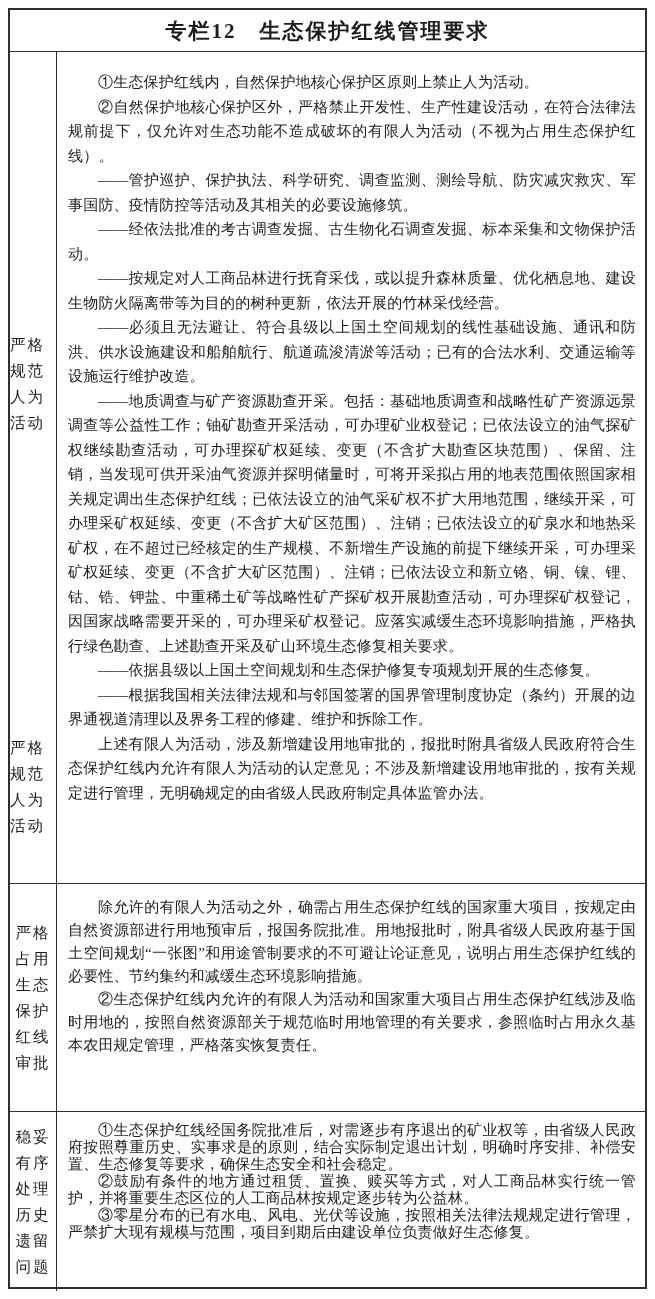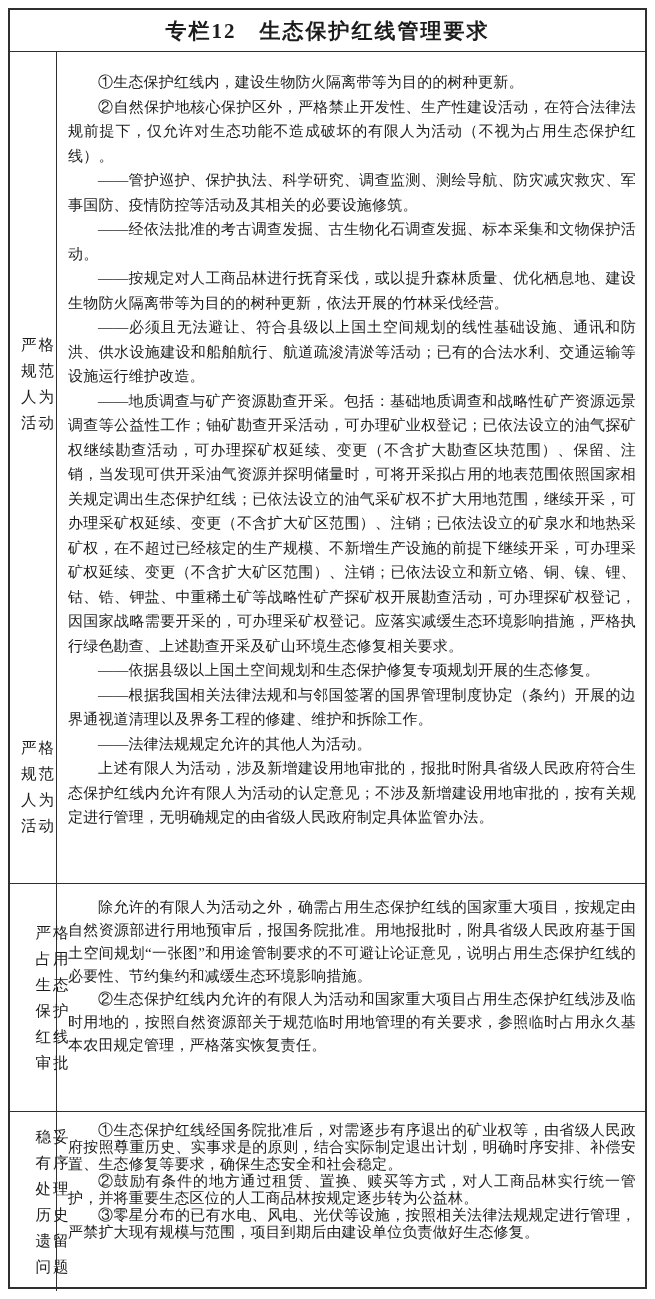--- a/index.html
+++ b/index.html
@@ -28,22 +28,22 @@
   .row:last-child{border-bottom:none;}
   .row-0{height:832px;flex:0 0 832px;}
   .row-1{height:228px;flex:0 0 228px;}
   .row-2{height:179px;flex:0 0 179px;}
   .label-cell{
     width:47px;flex:0 0 47px;border-right:1.5px solid #2f2f2f;
     box-sizing:border-box;position:relative;
     display:flex;flex-direction:column;align-items:center;justify-content:center;
   }
   .label-group{
-    display:flex;flex-direction:column;align-items:flex-end;
-    font-size:15.5px;line-height:26px;letter-spacing:2px;margin-left:40px;
+    display:flex;flex-direction:column;align-items:flex-start;
+    font-size:15.5px;line-height:26px;letter-spacing:2px;
   }
   
   .row-0 .label-cell{justify-content:flex-start;}
   .row-0 .label-group{position:absolute;left:0;right:0;}
   .row-0 .label-group.g0{top:280px;}
   .row-0 .label-group.g1{top:683px;}
   .label-line{white-space:nowrap;}
   .content-cell{
     flex:1;box-sizing:border-box;
     padding:14px 9px 8px 11px;
@@ -74,30 +74,29 @@
             <span class="label-line">活动</span>
           </div>
           <div class="label-group g1">
             <span class="label-line">严格</span>
             <span class="label-line">规范</span>
             <span class="label-line">人为</span>
             <span class="label-line">活动</span>
           </div>
         </div>
         <div class="content-cell">
-          <p>①生态保护红线内，建设生物防火隔离带等为目的的树种更新。</p>
+          <p>①生态保护红线内，自然保护地核心保护区原则上禁止人为活动。</p>
           <p>②自然保护地核心保护区外，严格禁止开发性、生产性建设活动，在符合法律法规前提下，仅允许对生态功能不造成破坏的有限人为活动（不视为占用生态保护红线）。</p>
           <p>——管护巡护、保护执法、科学研究、调查监测、测绘导航、防灾减灾救灾、军事国防、疫情防控等活动及其相关的必要设施修筑。</p>
           <p>——经依法批准的考古调查发掘、古生物化石调查发掘、标本采集和文物保护活动。</p>
           <p>——按规定对人工商品林进行抚育采伐，或以提升森林质量、优化栖息地、建设生物防火隔离带等为目的的树种更新，依法开展的竹林采伐经营。</p>
           <p>——必须且无法避让、符合县级以上国土空间规划的线性基础设施、通讯和防洪、供水设施建设和船舶航行、航道疏浚清淤等活动；已有的合法水利、交通运输等设施运行维护改造。</p>
           <p>——地质调查与矿产资源勘查开采。包括：基础地质调查和战略性矿产资源远景调查等公益性工作；铀矿勘查开采活动，可办理矿业权登记；已依法设立的油气探矿权继续勘查活动，可办理探矿权延续、变更（不含扩大勘查区块范围）、保留、注销，当发现可供开采油气资源并探明储量时，可将开采拟占用的地表范围依照国家相关规定调出生态保护红线；已依法设立的油气采矿权不扩大用地范围，继续开采，可办理采矿权延续、变更（不含扩大矿区范围）、注销；已依法设立的矿泉水和地热采矿权，在不超过已经核定的生产规模、不新增生产设施的前提下继续开采，可办理采矿权延续、变更（不含扩大矿区范围）、注销；已依法设立和新立铬、铜、镍、锂、钴、锆、钾盐、中重稀土矿等战略性矿产探矿权开展勘查活动，可办理探矿权登记，因国家战略需要开采的，可办理采矿权登记。应落实减缓生态环境影响措施，严格执行绿色勘查、上述勘查开采及矿山环境生态修复相关要求。</p>
           <p>——依据县级以上国土空间规划和生态保护修复专项规划开展的生态修复。</p>
           <p>——根据我国相关法律法规和与邻国签署的国界管理制度协定（条约）开展的边界通视道清理以及界务工程的修建、维护和拆除工作。</p>
-          <p>——法律法规规定允许的其他人为活动。</p>
           <p>上述有限人为活动，涉及新增建设用地审批的，报批时附具省级人民政府符合生态保护红线内允许有限人为活动的认定意见；不涉及新增建设用地审批的，按有关规定进行管理，无明确规定的由省级人民政府制定具体监管办法。</p>
         </div>
       </div>
       <div class="row row-1">
         <div class="label-cell">
           <div class="label-group g0">
             <span class="label-line">严格</span>
             <span class="label-line">占用</span>
             <span class="label-line">生态</span>
             <span class="label-line">保护</span>

